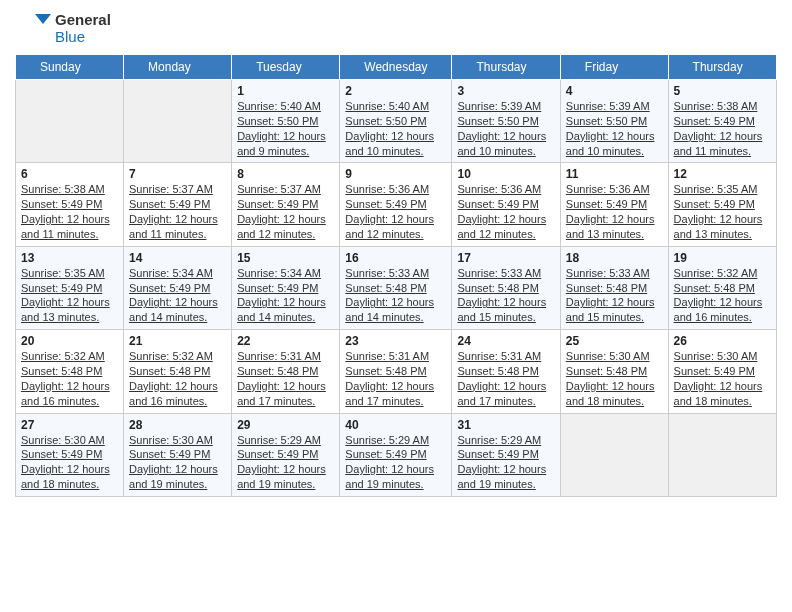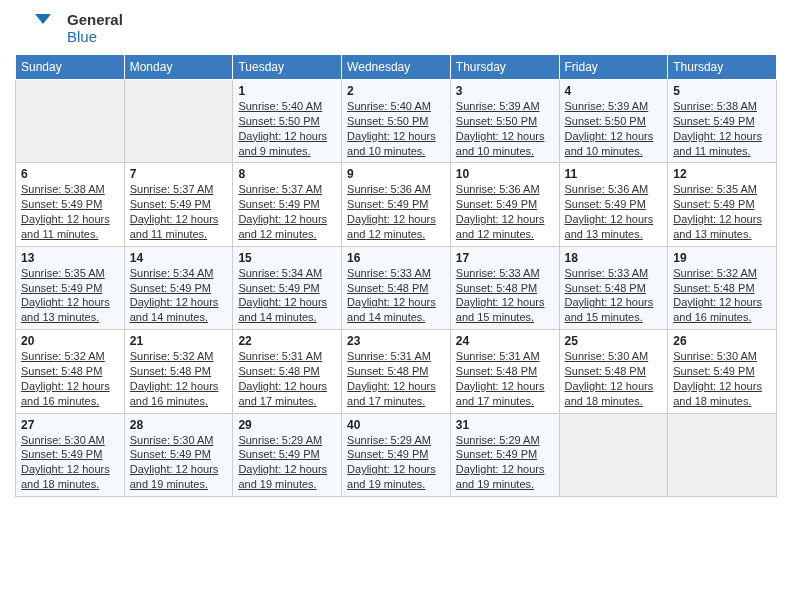--- a/index.html
+++ b/index.html
@@ -43,21 +43,21 @@
     }
     .calendar {
       width: 100%;
       border-collapse: collapse;
       font-size: 10.5px;
     }
     .calendar th {
       background: #3a7abf;
       color: #fff;
       text-align: left;
-      padding: 5px 5px;
+      padding: 5px 24px;
       font-size: 12px;
       font-weight: normal;
       border: 1px solid #fff;
     }
     .calendar td {
       border: 1px solid #ccc;
       vertical-align: top;
       padding: 4px 5px;
       width: calc(100% / 7);
       min-height: 72px;
@@ -92,21 +92,21 @@
     .last-row td {
       border-bottom: 1px solid #ccc;
     }
   </style>
 </head>
 <body>
 
 <div class="page">
   <div class="header">
     <div class="logo">
-  <div style="display:flex;align-items:center;gap:16px">
+  <div style="display:flex;align-items:center;gap:4px">
     <svg width="36" height="36" viewBox="0 0 36 36">
       <polygon points="20,4 36,4 28,14" fill="#1a6eb5"></polygon>
     </svg>
     <div>
       <div style="font-size:15px;font-weight:bold;color:#333;line-height:1.15">General</div>
       <div style="font-size:15px;font-weight:normal;color:#1a6eb5;line-height:1.15">Blue</div>
     </div>
   </div>
 </div>
     <div class="title-block">

